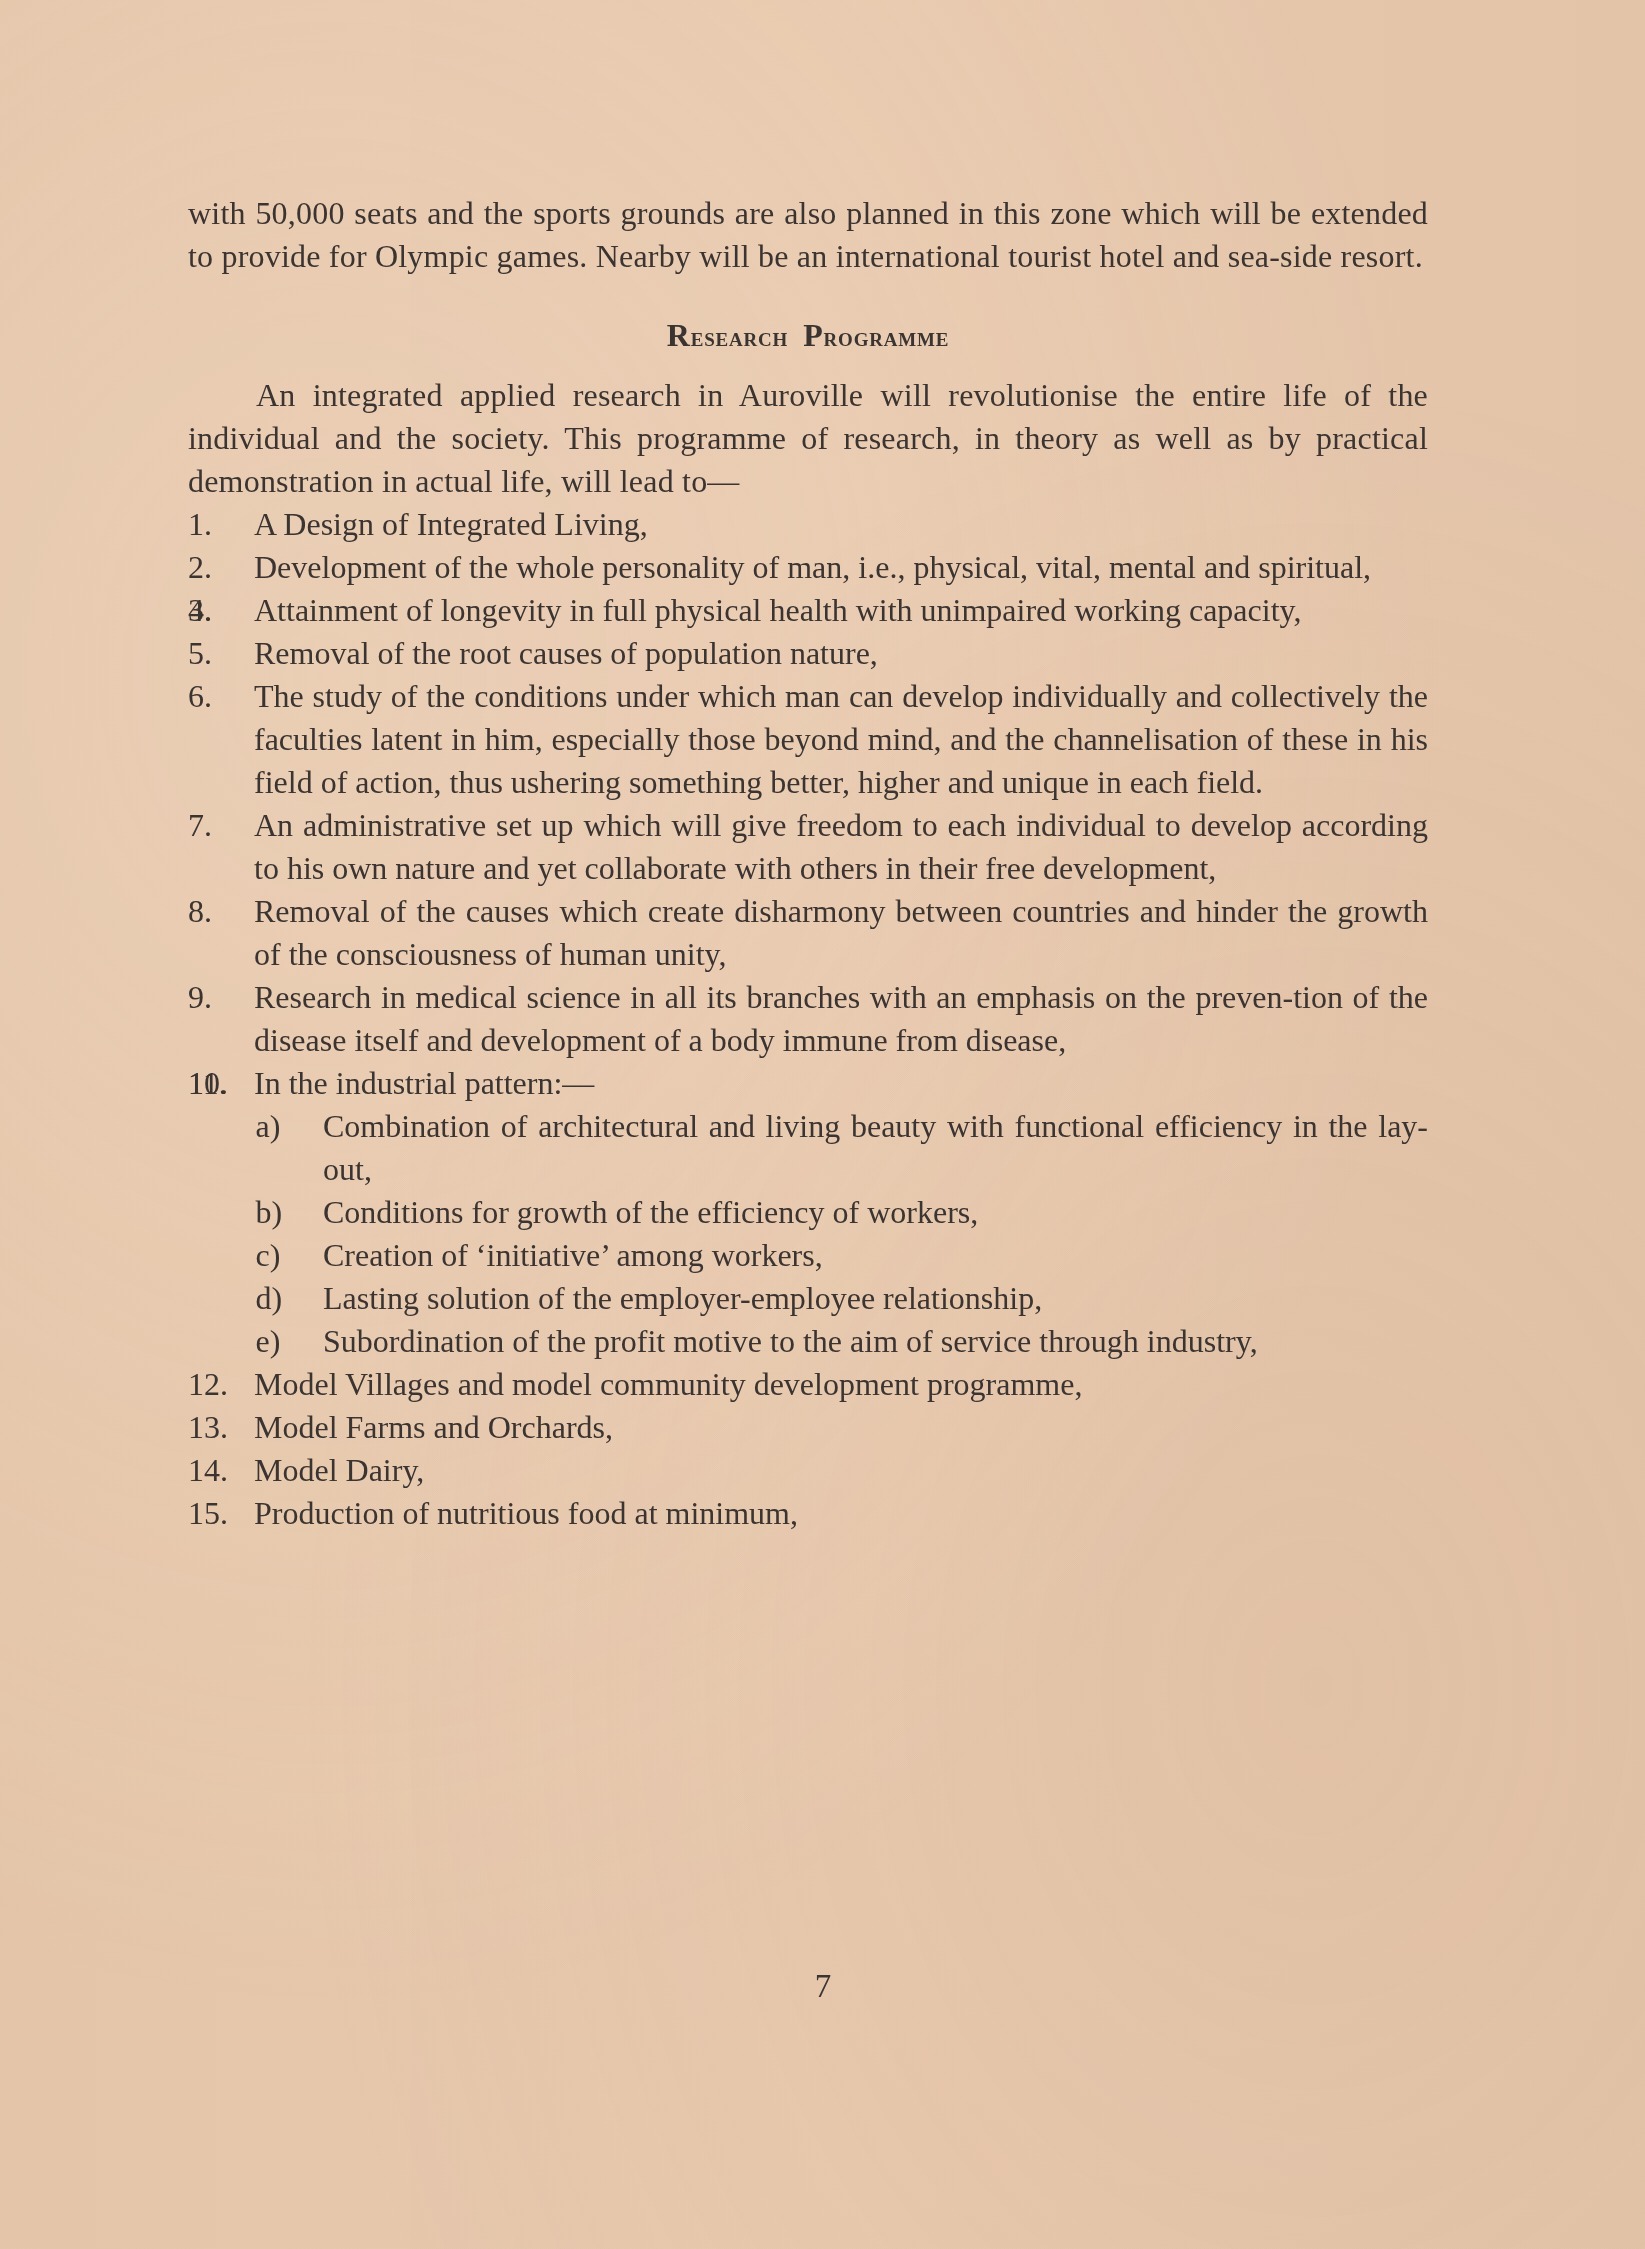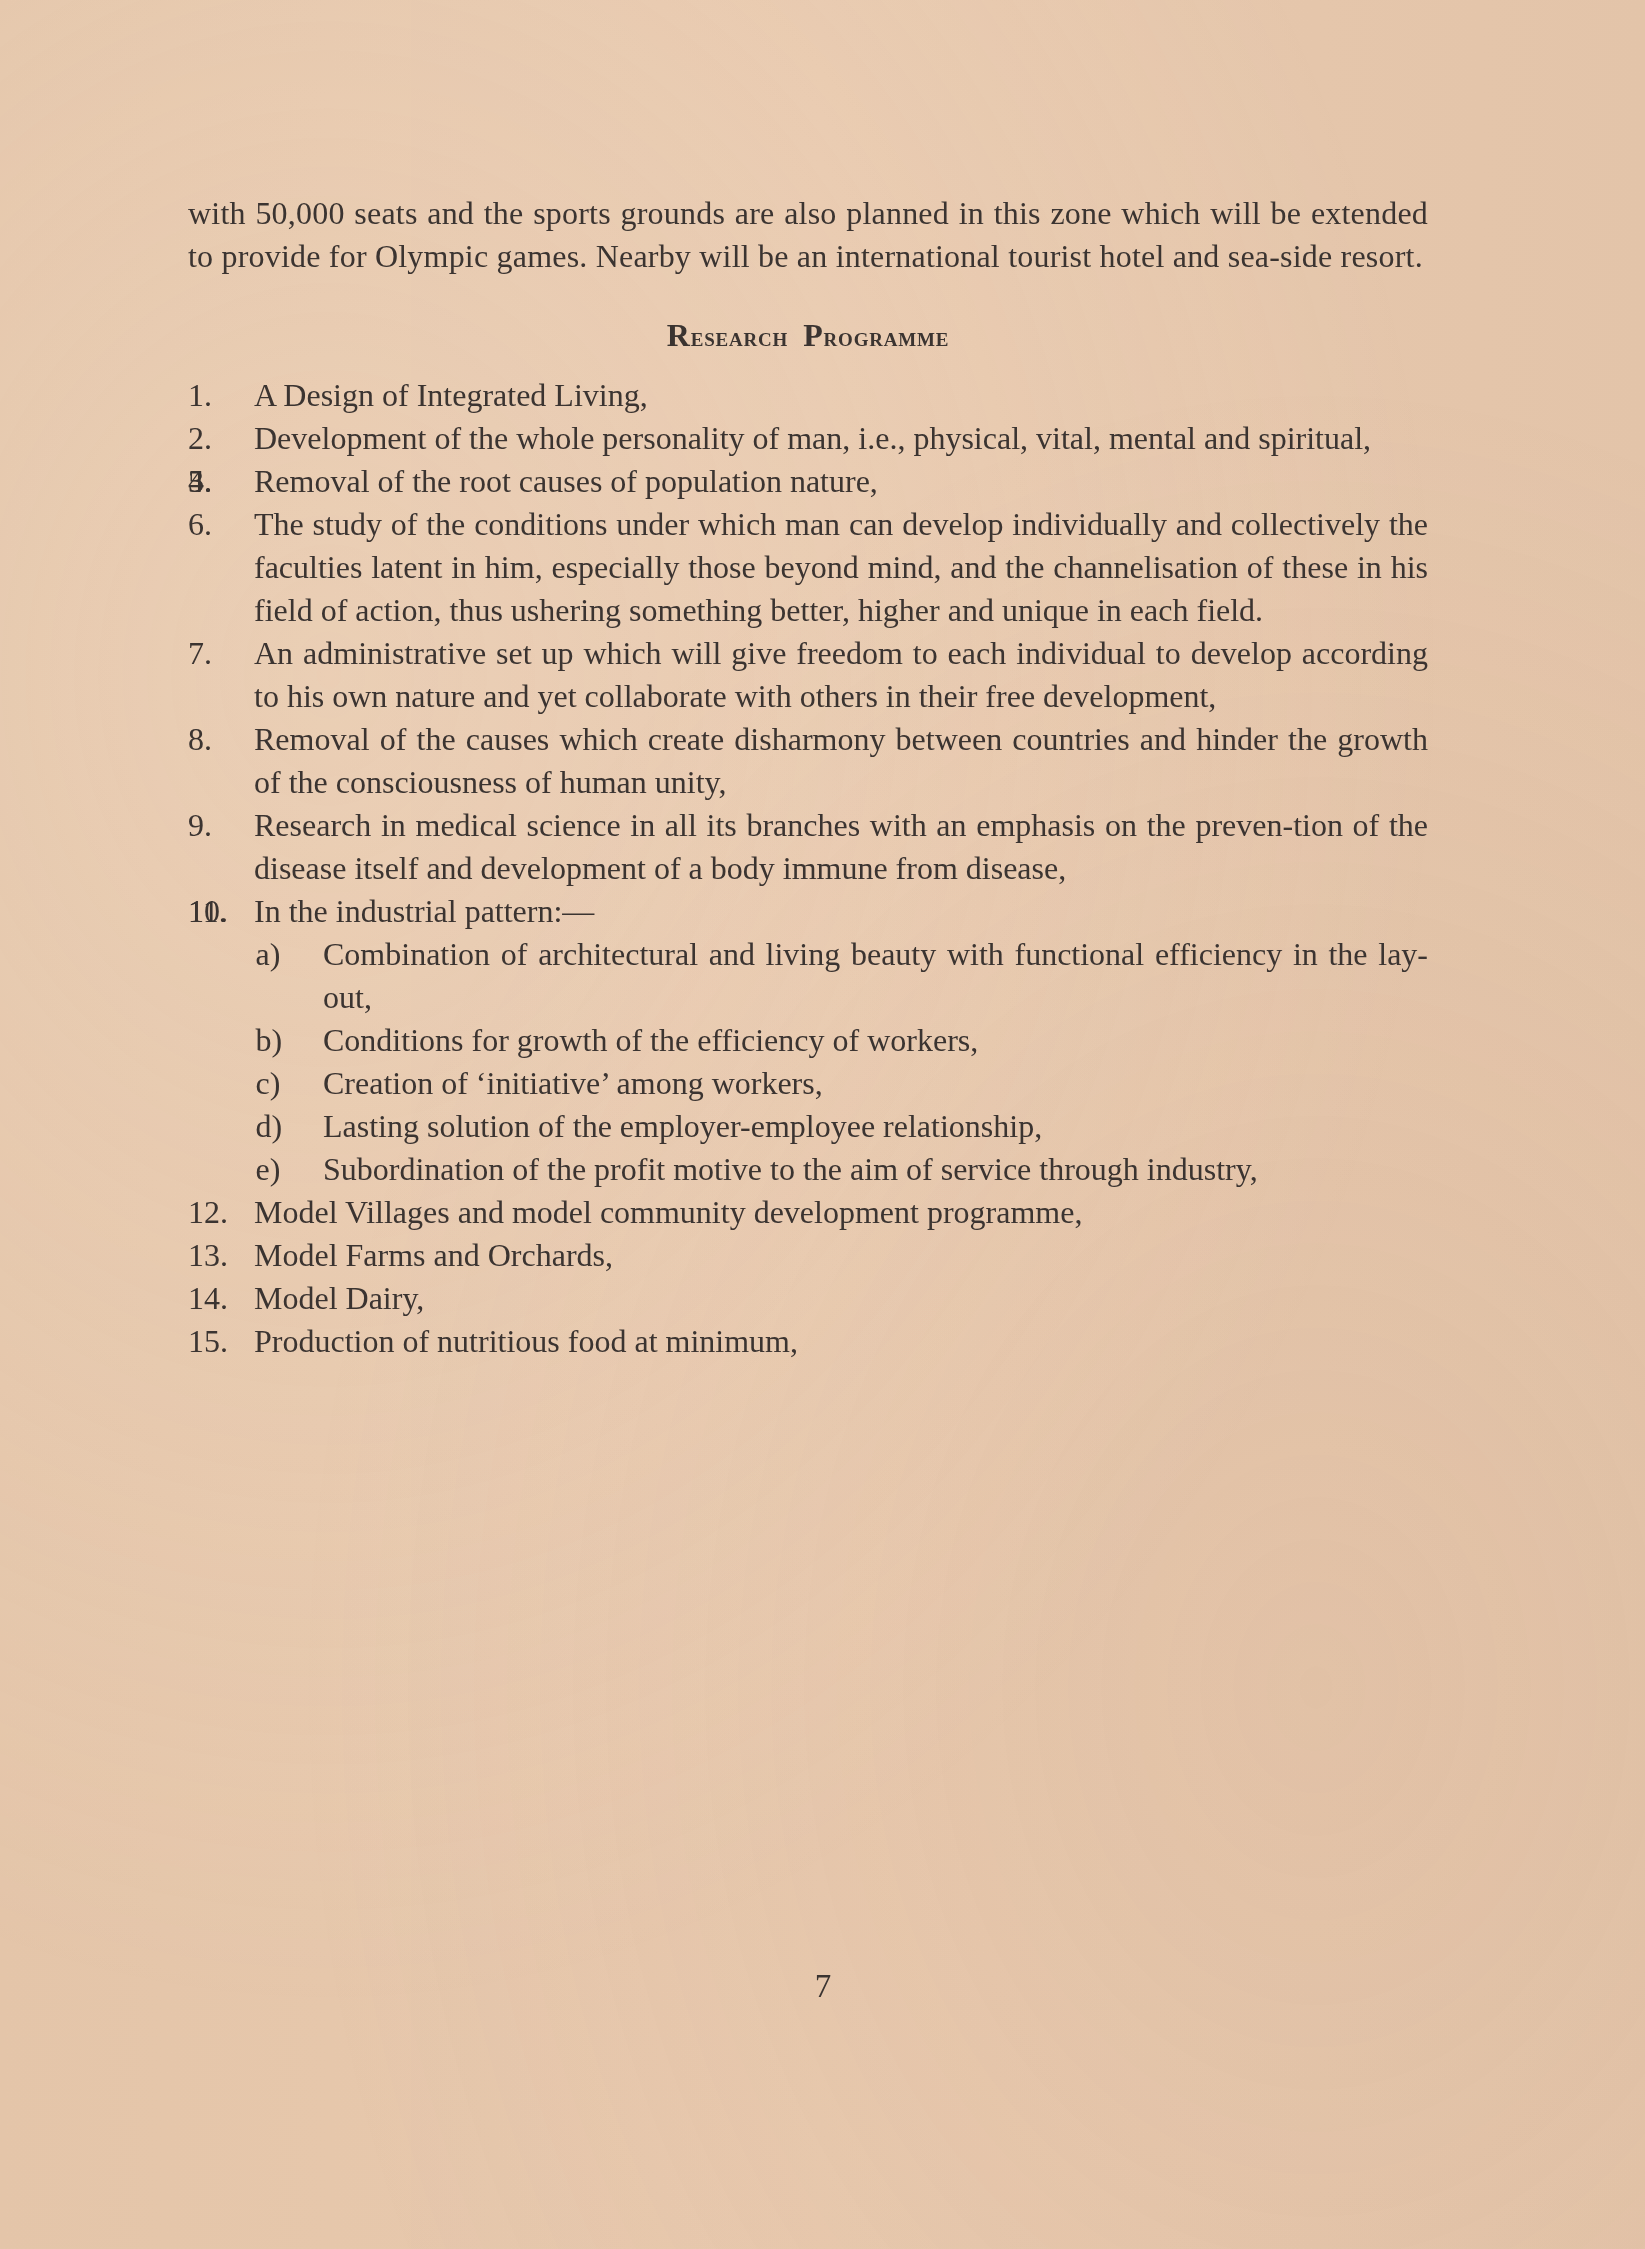--- a/index.html
+++ b/index.html
@@ -97,26 +97,27 @@
 <body>
 
 <div class="page">
 
   <p class="para">with 50,000 seats and the sports grounds are also planned in this zone which will be extended to provide for Olympic games. Nearby will be an international tourist hotel and sea-side resort.</p>
 
   <h2 class="heading">
     <span class="cap">R</span><span>esearch</span>&nbsp;&nbsp;<span class="cap">P</span><span>rogramme</span>
   </h2>
 
+  <p class="para indent">An integrated applied research in Auroville will revolutionise the entire life of the individual and the society. This programme of research, in theory as well as by practical demonstration in actual life, will lead to—</p>
 
   <ol class="research-list">
     <li class="item"><span class="num">1.</span><span>A Design of Integrated Living,</span></li>
     <li class="item"><span class="num">2.</span><span>Development of the whole personality of man, i.e., physical, vital, mental and spiritual,</span></li>
     <li class="item"><span class="num">3.</span></li>
-    <li class="item"><span class="num">4.</span></li>
+    <li class="item"><span class="num">4.</span><span>Attainment of longevity in full physical health with unimpaired working capacity,</span></li>
     <li class="item"><span class="num">5.</span><span>Removal of the root causes of population nature,</span></li>
     <li class="item"><span class="num">6.</span><span>The study of the conditions under which man can develop individually and collectively the faculties latent in him, especially those beyond mind, and the channelisation of these in his field of action, thus ushering something better, higher and unique in each field.</span></li>
     <li class="item"><span class="num">7.</span><span>An administrative set up which will give freedom to each individual to develop according to his own nature and yet collaborate with others in their free development,</span></li>
     <li class="item"><span class="num">8.</span><span>Removal of the causes which create disharmony between countries and hinder the growth of the consciousness of human unity,</span></li>
     <li class="item"><span class="num">9.</span><span>Research in medical science in all its branches with an emphasis on the preven-tion of the disease itself and development of a body immune from disease,</span></li>
     <li class="item"><span class="num">10.</span></li>
     <li class="item">
       <span class="num">11.</span><span>In the industrial pattern:—</span>
       <ol class="sublist">
         <li class="subitem"><span class="letter">a)</span><span>Combination of architectural and living beauty with functional efficiency in the lay-out,</span></li>

